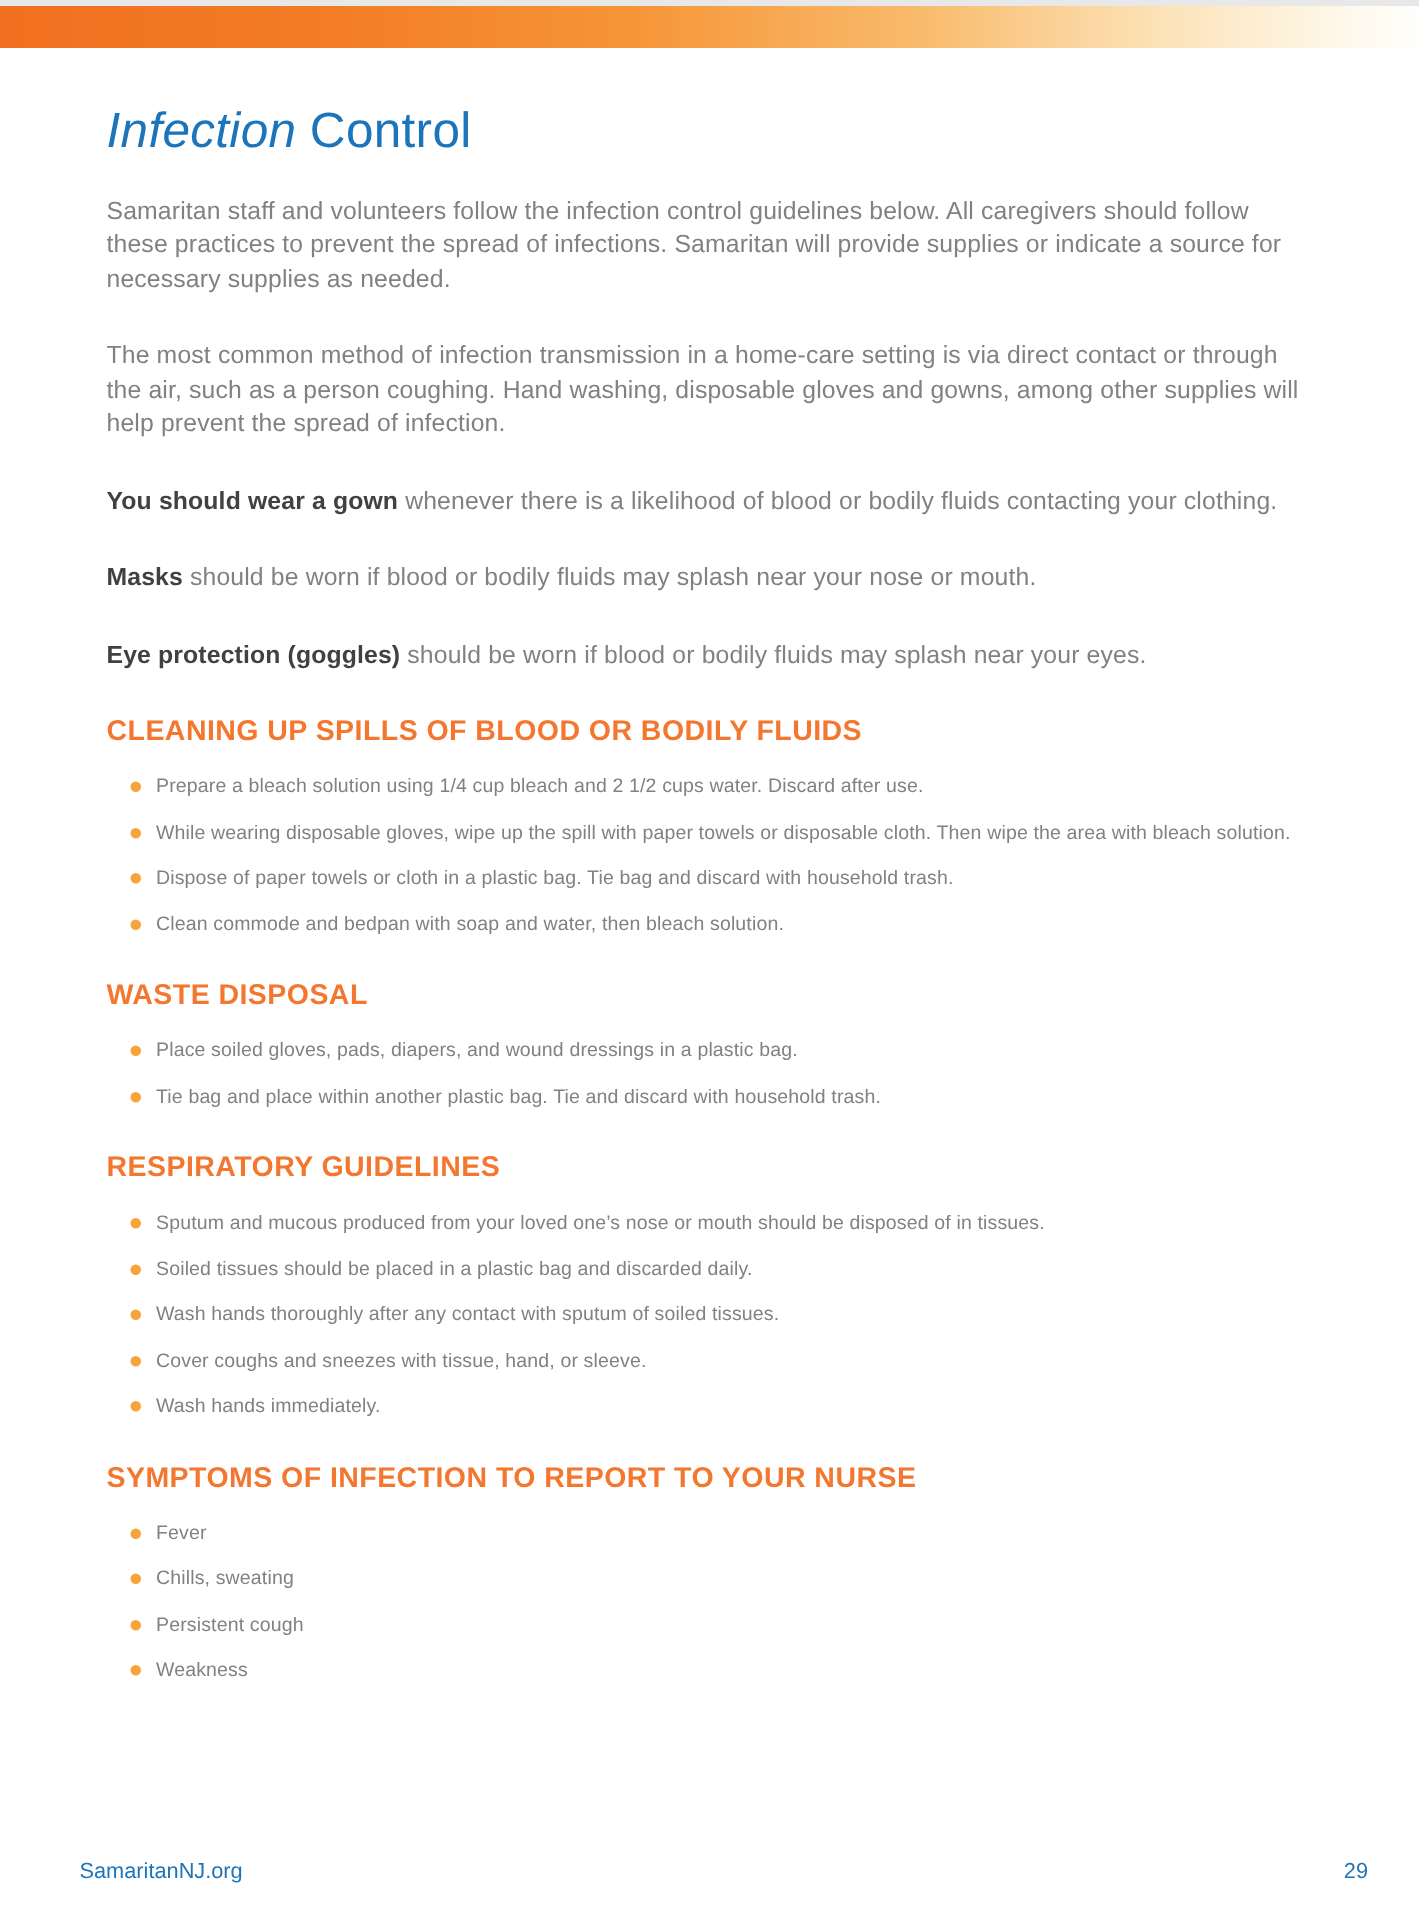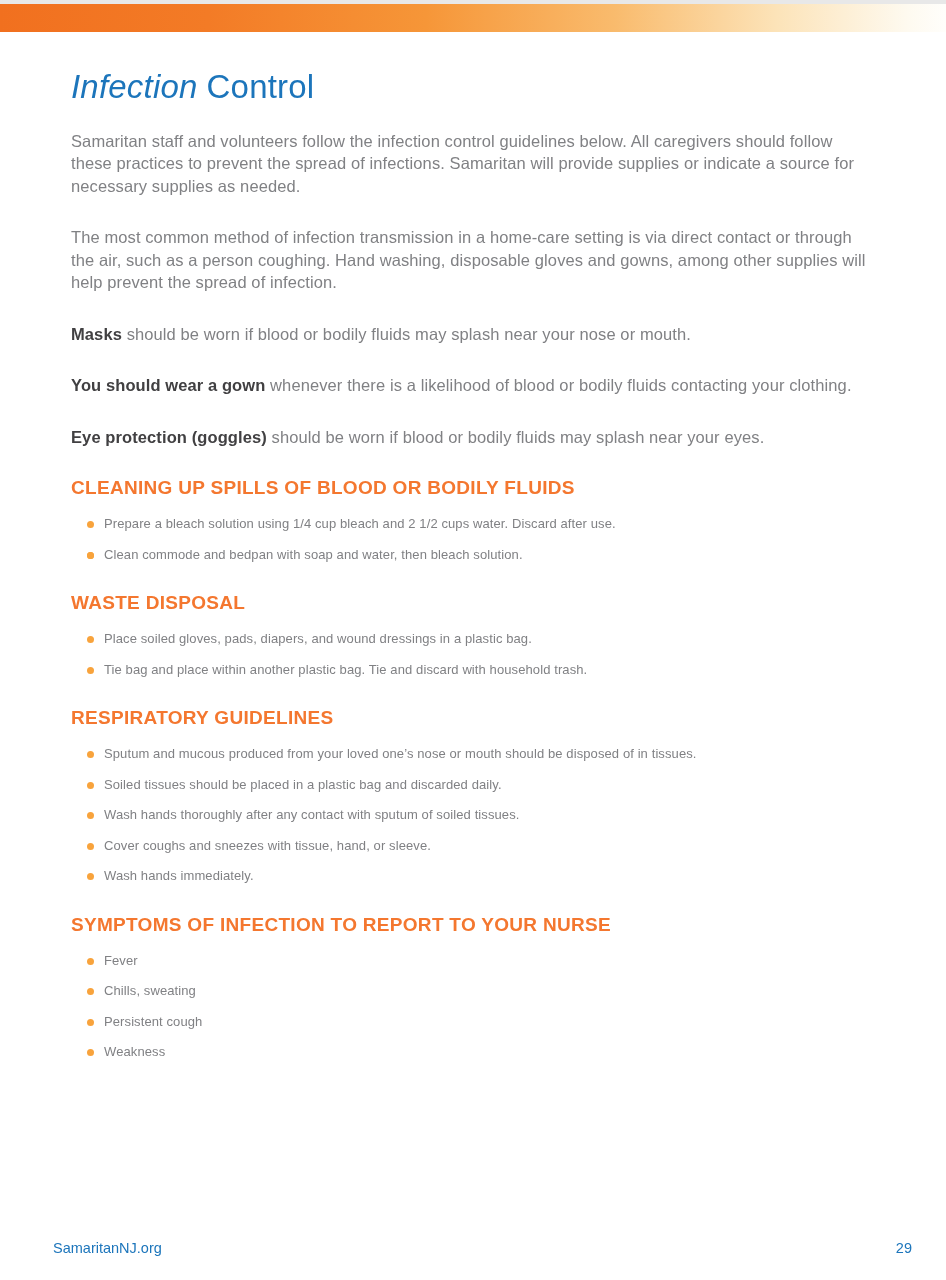--- a/index.html
+++ b/index.html
@@ -102,28 +102,29 @@
 
   <div class="content">
 
     <h1 class="doc-title">
       <span class="italic-part">Infection</span><span class="regular-part">Control</span>
     </h1>
 
     <p class="para">Samaritan staff and volunteers follow the infection control guidelines below. All caregivers should follow these practices to prevent the spread of infections. Samaritan will provide supplies or indicate a source for necessary supplies as needed.</p>
     <p class="para">The most common method of infection transmission in a home-care setting is via direct contact or through the air, such as a person coughing. Hand washing, disposable gloves and gowns, among other supplies will help prevent the spread of infection.</p>
 
+    <p class="para"><span class="lead-bold">You should wear a gown</span><span> whenever there is a likelihood of blood or bodily fluids contacting your clothing.</span></p>
     <p class="para"><span class="lead-bold">Masks</span><span> should be worn if blood or bodily fluids may splash near your nose or mouth.</span></p>
-    <p class="para"><span class="lead-bold">You should wear a gown</span><span> whenever there is a likelihood of blood or bodily fluids contacting your clothing.</span></p>
     <p class="para"><span class="lead-bold">Eye protection (goggles)</span><span> should be worn if blood or bodily fluids may splash near your eyes.</span></p>
 
     <h2 class="section-heading">CLEANING UP SPILLS OF BLOOD OR BODILY FLUIDS</h2>
     <ul class="bullet-list">
       <li><span class="bullet-dot"></span><span>Prepare a bleach solution using 1/4 cup bleach and 2 1/2 cups water. Discard after use.</span></li>
-      <li><span class="bullet-dot"></span></li>
+      <li><span class="bullet-dot"></span><span>While wearing disposable gloves, wipe up the spill with paper towels or disposable cloth. Then wipe the area with bleach solution.</span></li>
+      <li><span class="bullet-dot"></span><span>Dispose of paper towels or cloth in a plastic bag. Tie bag and discard with household trash.</span></li>
       <li><span class="bullet-dot"></span><span>Clean commode and bedpan with soap and water, then bleach solution.</span></li>
     </ul>
 
     <h2 class="section-heading">WASTE DISPOSAL</h2>
     <ul class="bullet-list">
       <li><span class="bullet-dot"></span><span>Place soiled gloves, pads, diapers, and wound dressings in a plastic bag.</span></li>
       <li><span class="bullet-dot"></span><span>Tie bag and place within another plastic bag. Tie and discard with household trash.</span></li>
     </ul>
 
     <h2 class="section-heading">RESPIRATORY GUIDELINES</h2>

